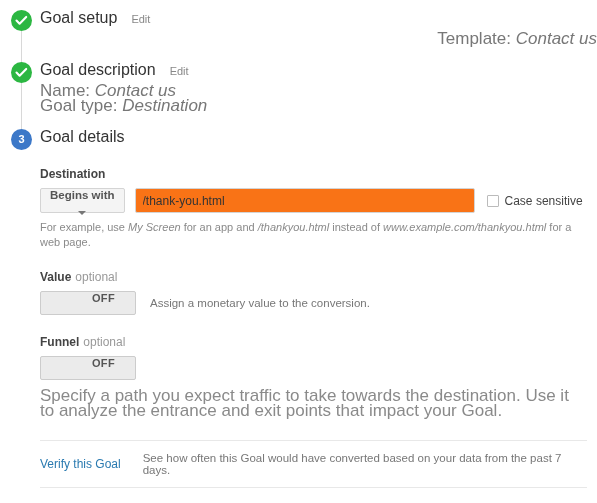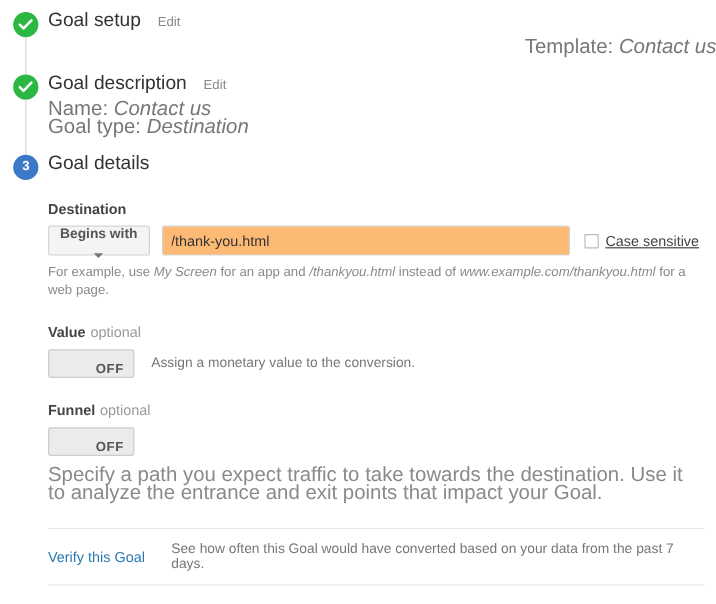--- a/index.html
+++ b/index.html
@@ -130,62 +130,62 @@
     margin-left: 10px;
     width: 340px;
     height: 25px;
     box-sizing: border-box;
     border: 1px solid #d4d4d4;
     border-radius: 2px;
     padding: 0 7px;
     font-family: "Liberation Sans", sans-serif;
     font-size: 12px;
     color: #333;
-    background: #fdba74;
+    background: #f97316;
   }
 
   .case-wrap {
     display: flex;
     align-items: center;
     margin-left: 12px;
     gap: 6px;
   }
   .checkbox {
     width: 12px;
     height: 12px;
     border: 1px solid #bbb;
     background: #fff;
     border-radius: 1px;
     cursor: pointer;
     box-sizing: border-box;
   }
-  .case-label { font-size: 12px; color: #444; text-decoration: underline; }
+  .case-label { font-size: 12px; color: #444; }
 
   .hint {
     margin-top: 7px;
     font-size: 11px;
     color: #8a8a8a;
     line-height: 15px;
   }
   .hint em { font-style: italic; }
 
   .section { margin-top: 20px; }
 
   .toggle-row { display: flex; align-items: center; }
   .toggle {
     display: inline-flex;
-    align-items: flex-end;
+    align-items: flex-start;
     border: 1px solid #ccc;
     border-radius: 2px;
     height: 24px;
     box-sizing: border-box;
     overflow: hidden;
     cursor: pointer;
     background: #ebebeb;
-    width: 72px;
+    width: 96px;
   }
   .knob {
     width: 30px;
     background: linear-gradient(#fefefe, #f0f0f0);
     border-right: 1px solid #ccc;
   }
   .toggle-state {
     flex: 1;
     display: flex;
     align-items: center;

